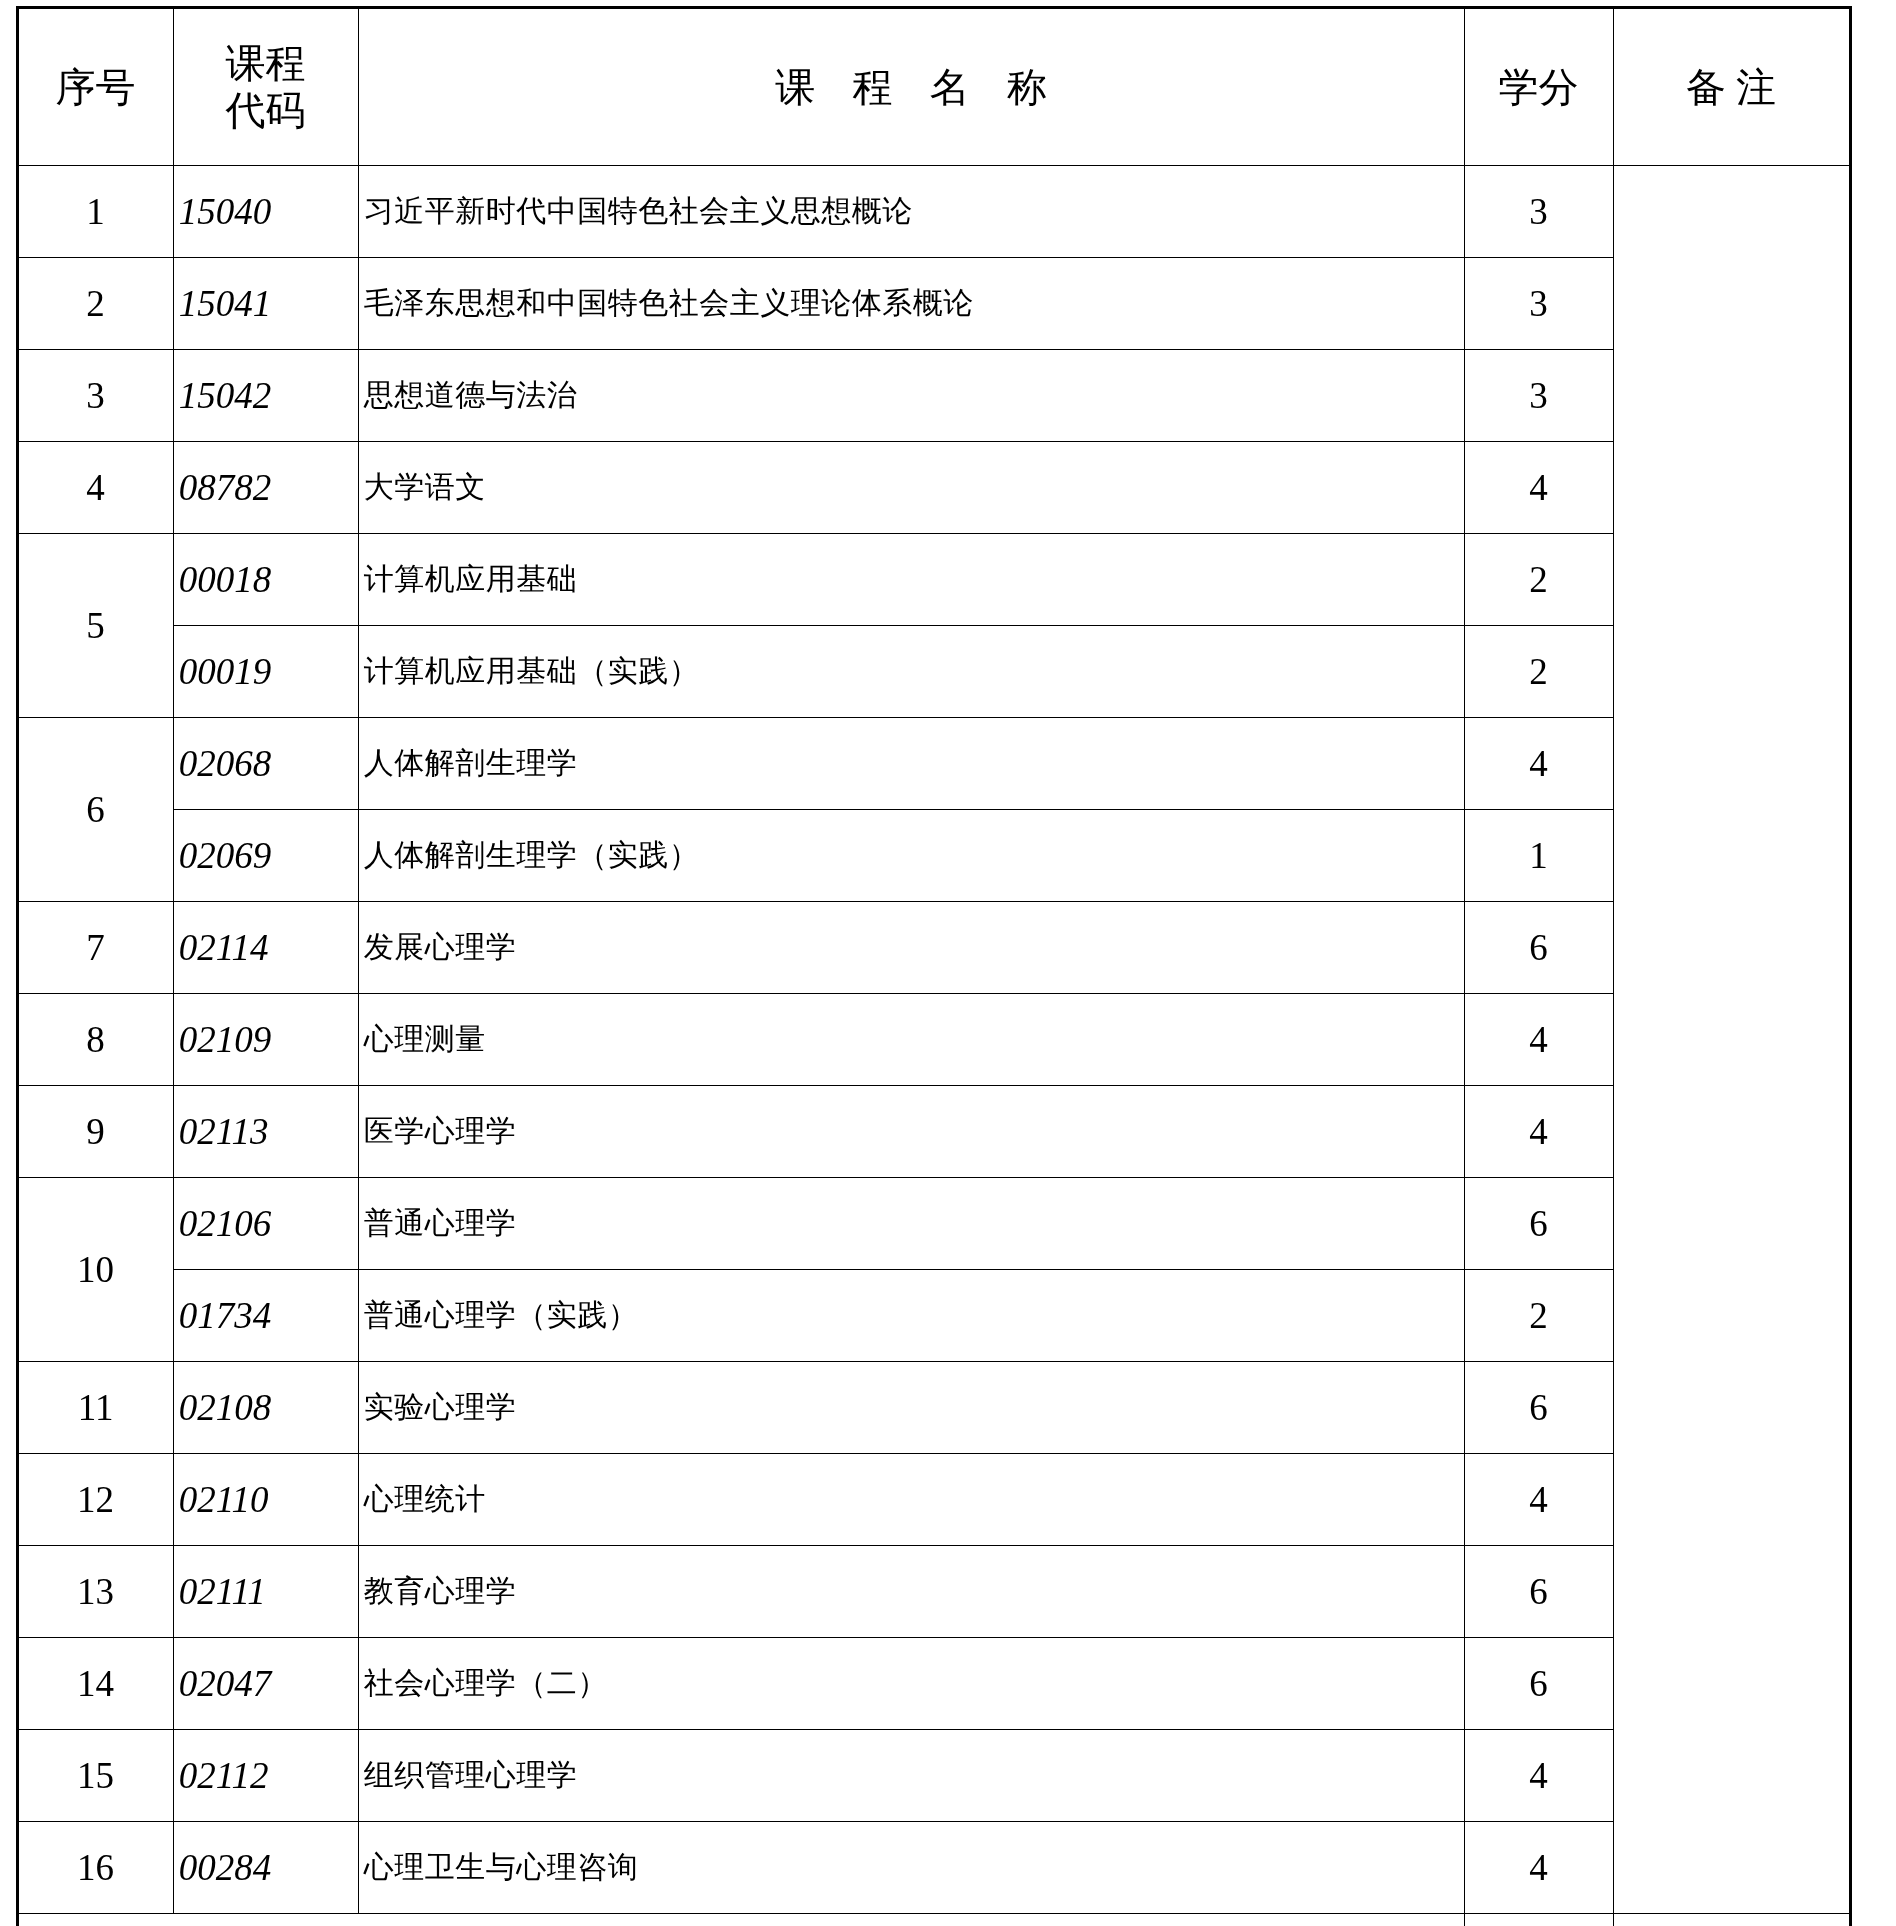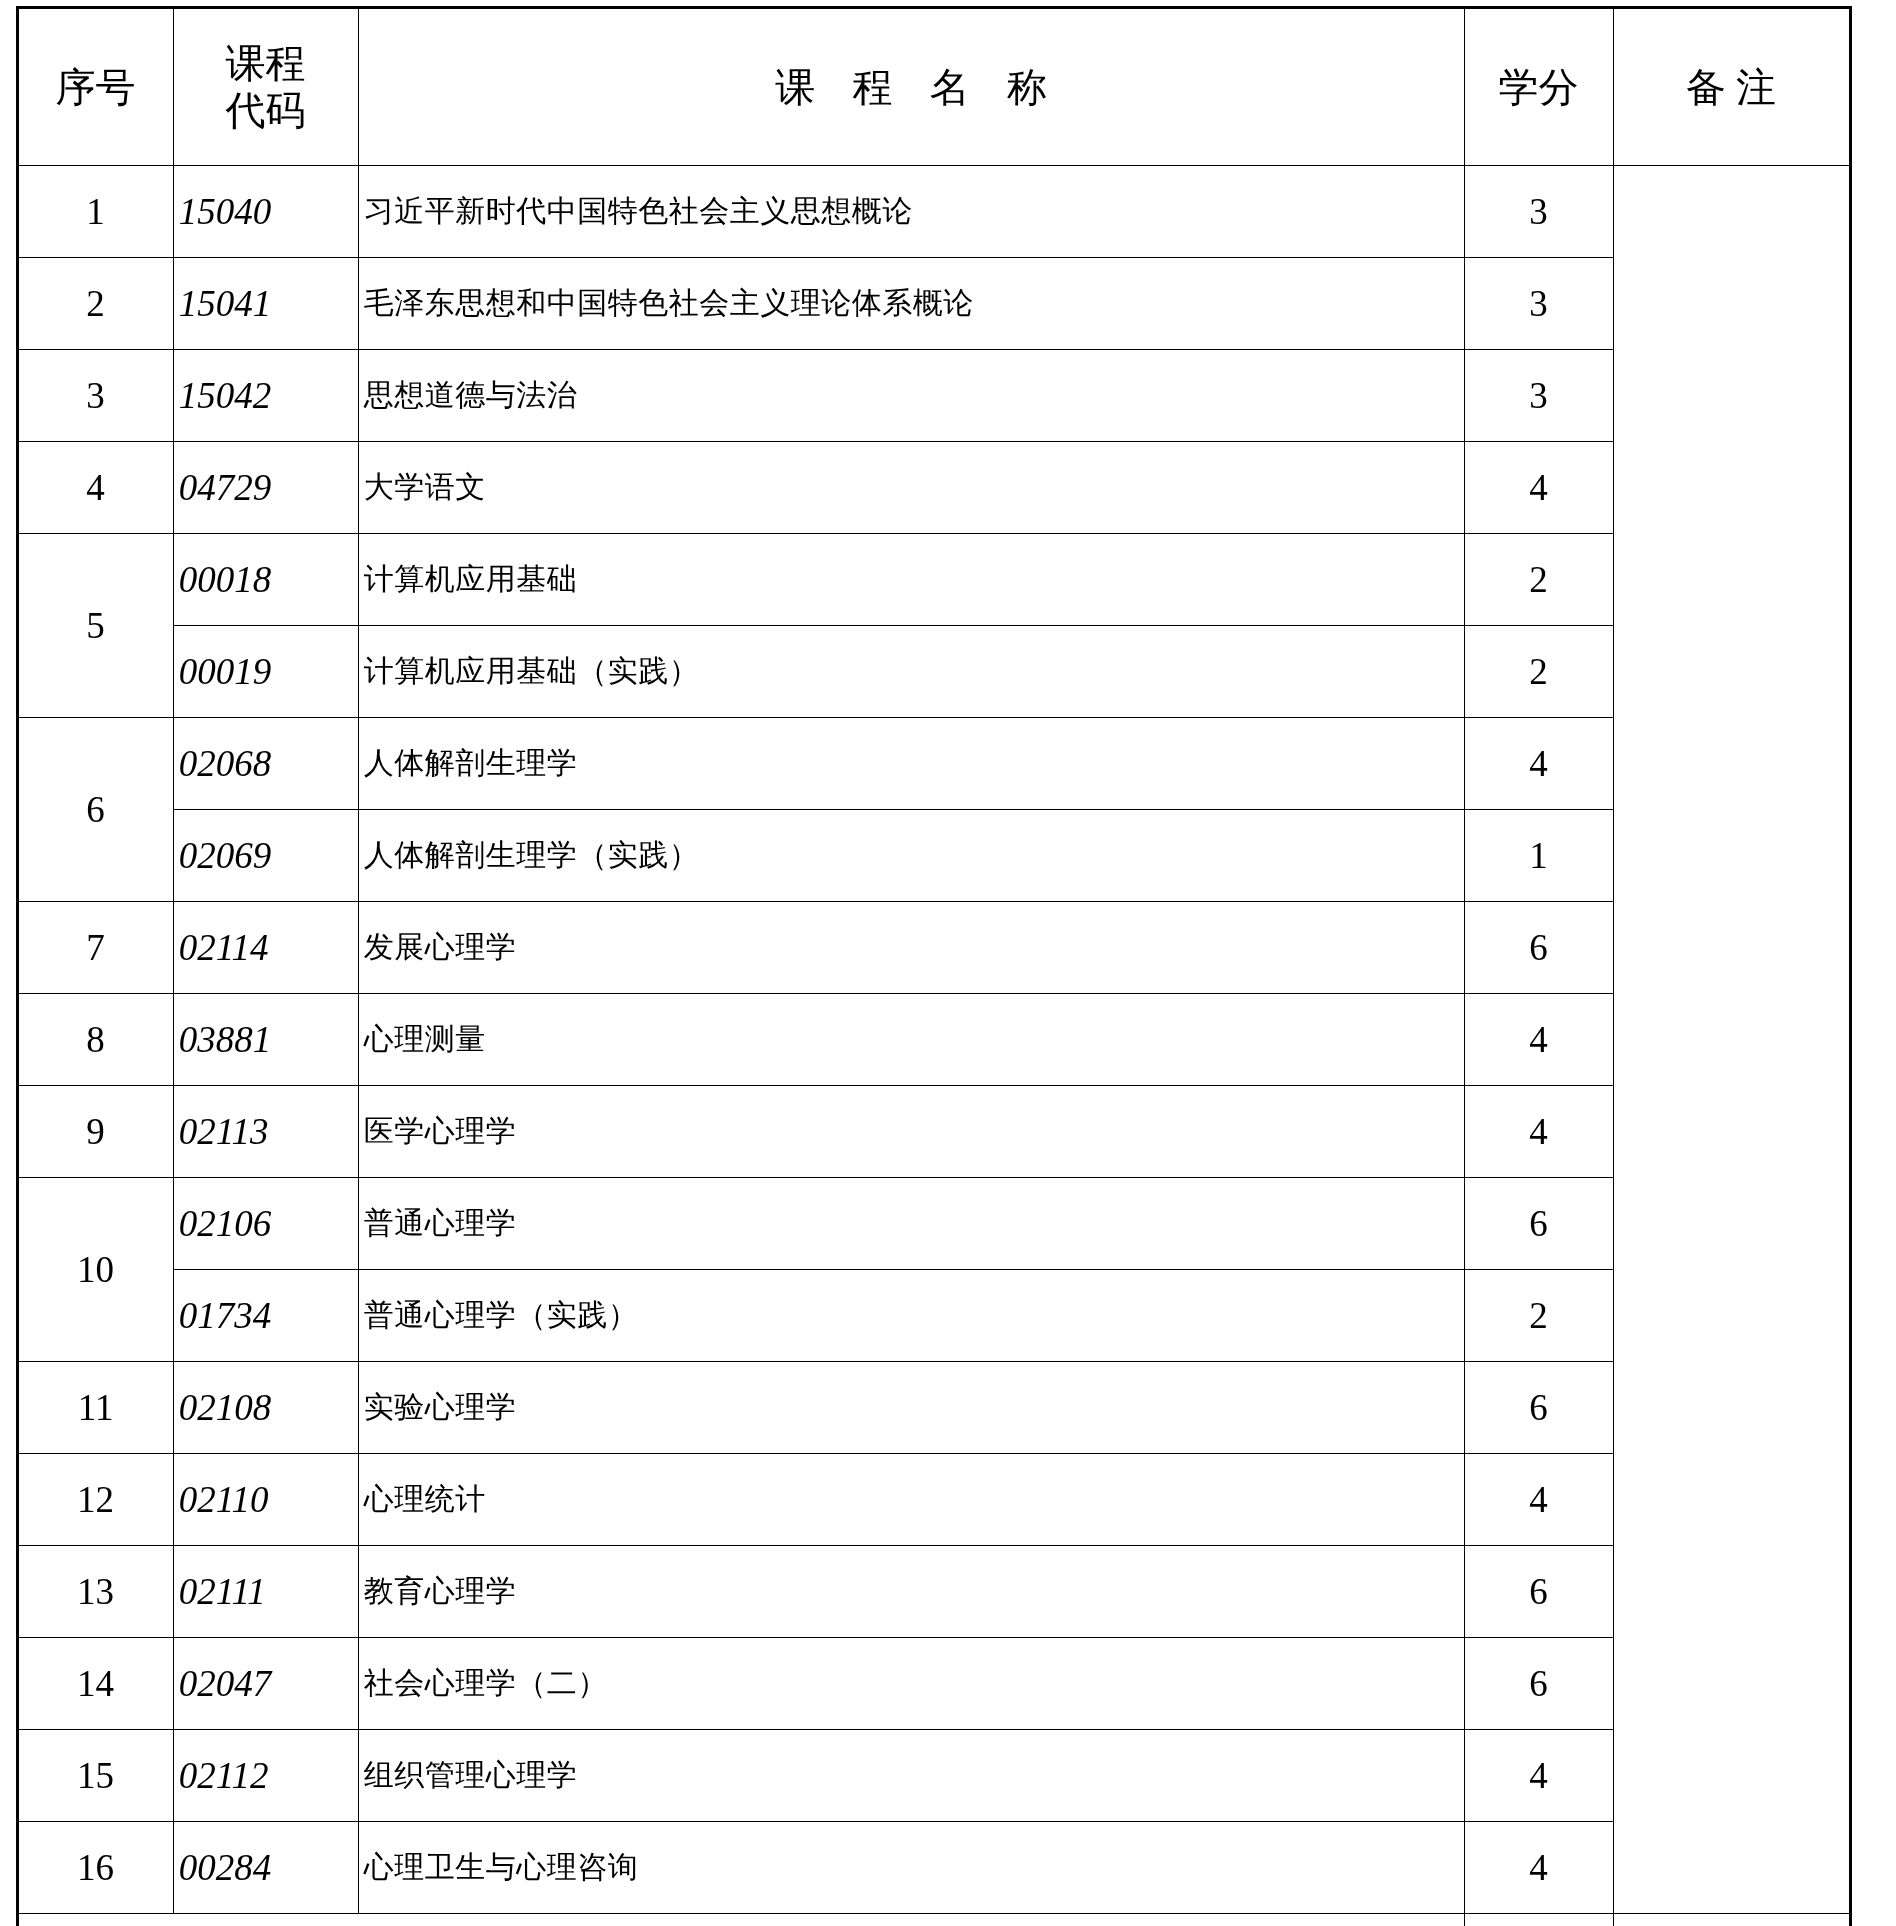--- a/index.html
+++ b/index.html
@@ -125,21 +125,21 @@
           <td class="credit">3</td>
         </tr>
         <tr>
           <td class="seq">3</td>
           <td class="code">15042</td>
           <td class="name">思想道德与法治</td>
           <td class="credit">3</td>
         </tr>
         <tr>
           <td class="seq">4</td>
-          <td class="code">04729</td>
+          <td class="code">08782</td>
           <td class="name">大学语文</td>
           <td class="credit">4</td>
         </tr>
         <tr>
           <td class="seq" rowspan="2">5</td>
           <td class="code">00018</td>
           <td class="name">计算机应用基础</td>
           <td class="credit">2</td>
         </tr>
         <tr>
@@ -159,21 +159,21 @@
           <td class="credit">1</td>
         </tr>
         <tr>
           <td class="seq">7</td>
           <td class="code">02114</td>
           <td class="name">发展心理学</td>
           <td class="credit">6</td>
         </tr>
         <tr>
           <td class="seq">8</td>
-          <td class="code">03881</td>
+          <td class="code">02109</td>
           <td class="name">心理测量</td>
           <td class="credit">4</td>
         </tr>
         <tr>
           <td class="seq">9</td>
           <td class="code">02113</td>
           <td class="name">医学心理学</td>
           <td class="credit">4</td>
         </tr>
         <tr>

